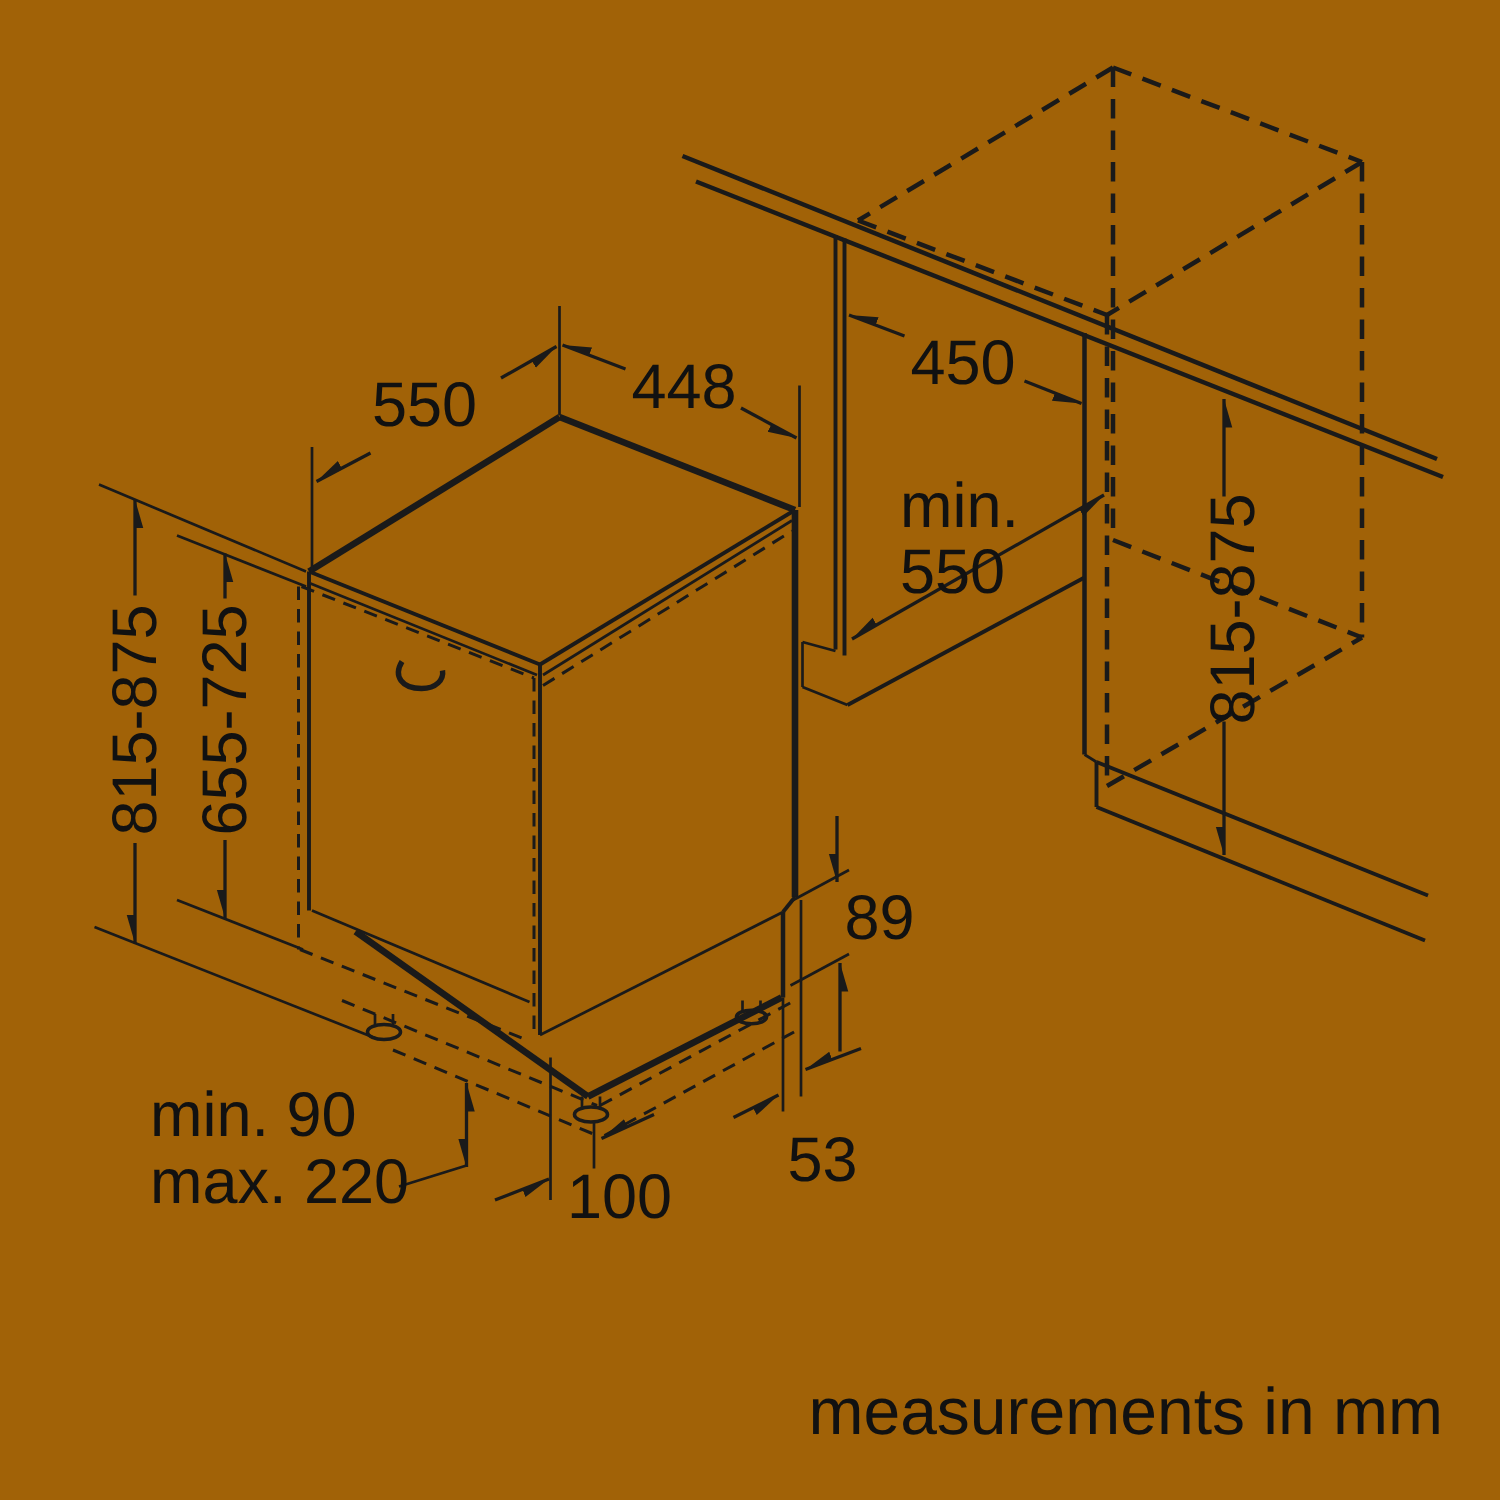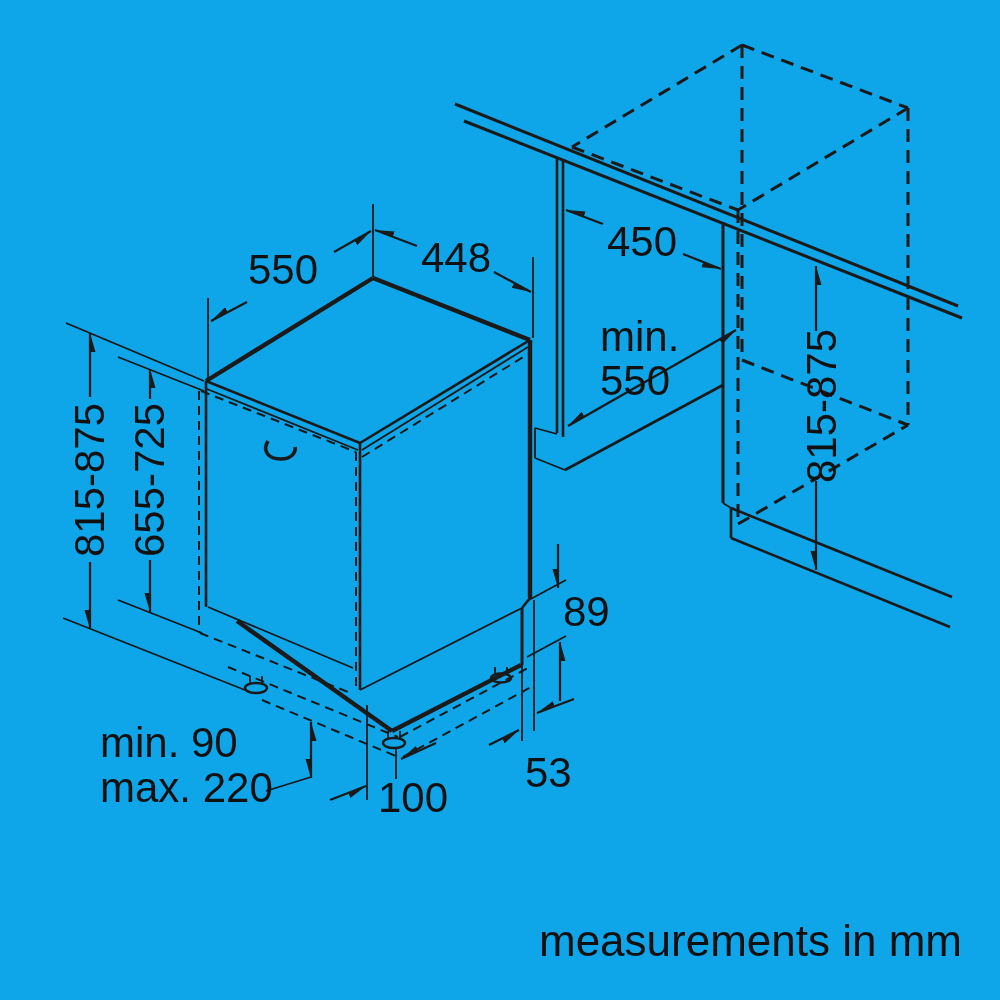--- a/index.html
+++ b/index.html
@@ -1,17 +1,17 @@
 <!DOCTYPE html>
 <html><head>
 <meta charset="utf-8">
 <style>
   html,body{margin:0;padding:0;background:#fff;}
   .canvas{
-    position:relative;width:1000px;height:1000px;background:#0ea5e9;
+    position:relative;width:1000px;height:1000px;background:#a16207;
     font-family:"Liberation Sans", sans-serif;overflow:hidden;
   }
   svg{display:block;}
   .dim-text{
     font-family:"Liberation Sans", sans-serif;
     font-size:42px;fill:#111;
   }
   .caption-text{
     font-family:"Liberation Sans", sans-serif;
     font-size:44px;fill:#111;

